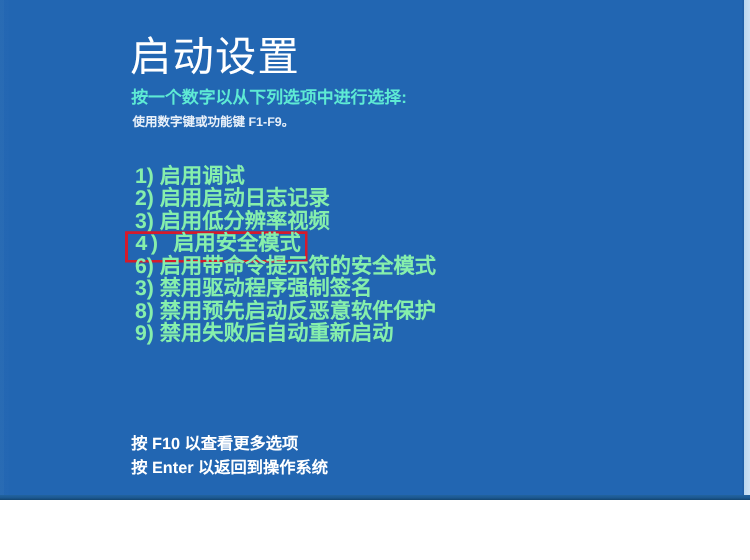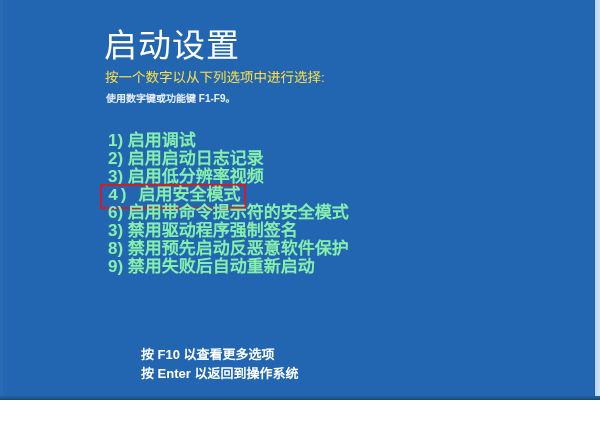--- a/index.html
+++ b/index.html
@@ -64,22 +64,22 @@
     color: #ffffff;
     line-height: 40px;
     white-space: nowrap;
   }
 
   #subtitle {
     position: absolute;
     left: 105px;
     top: 70px;
     font-size: 13.5px;
-    font-weight: normal;
-    color: #fde047;
+    font-weight: bold;
+    color: #5eead4;
     line-height: 16px;
     white-space: nowrap;
   }
 
   #hint-line {
     position: absolute;
     left: 106px;
     top: 92px;
     font-size: 10px;
     font-weight: bold;
@@ -126,21 +126,20 @@
     top: 345px;
     width: 400px;
   }
   .footer-line {
     font-size: 13px;
     font-weight: bold;
     color: #ffffff;
     line-height: 19px;
     white-space: nowrap;
     display: block;
-    margin-left: 36px;
   }
 
   #watermark {
     position: absolute;
     right: 22px;
     bottom: 13px;
     font-size: 35px;
     font-weight: bold;
     letter-spacing: 1px;
     color: #dbe7f5;

